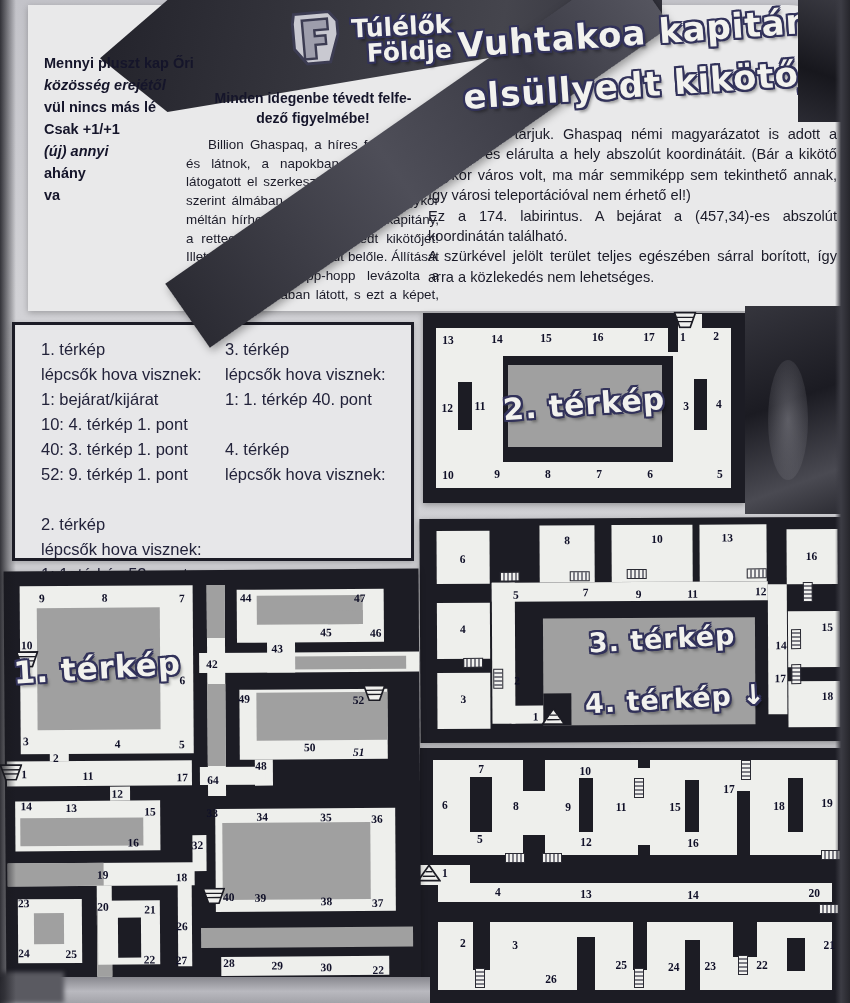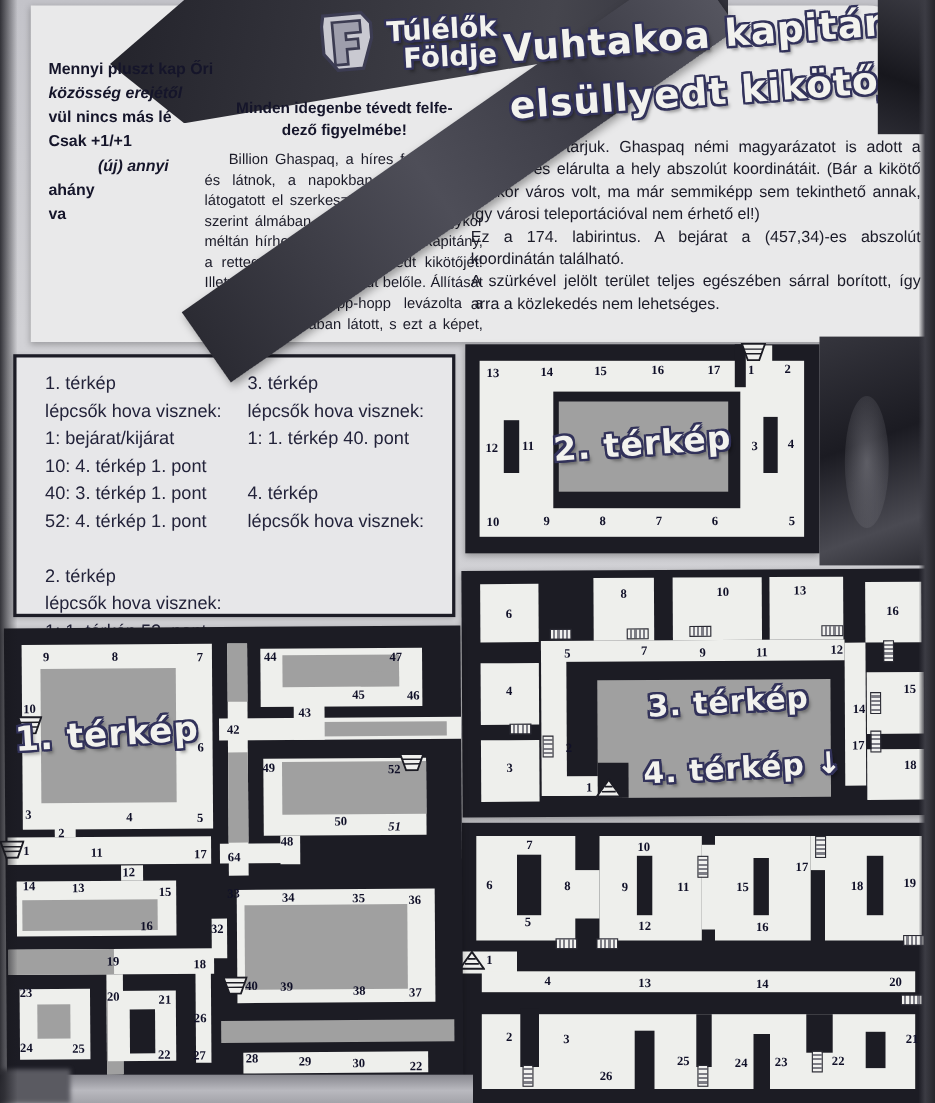--- a/index.html
+++ b/index.html
@@ -77,21 +77,21 @@
 <body>
 
 <div class="abs top-dark-band"></div>
 <div class="abs article-panel"></div>
 
 <div class="abs frag">
     <div class="frag-line">Mennyi pluszt kap Őri</div>
     <div class="frag-line" style="font-style: italic;">közösség erejétől</div>
     <div class="frag-line">vül nincs más lé</div>
     <div class="frag-line">Csak +1/+1</div>
-    <div class="frag-line" style="font-style: italic; margin-left: 45px;">(új) annyi</div>
+    <div class="frag-line" style="font-style: italic;">(új) annyi</div>
     <div class="frag-line">ahány</div>
     <div class="frag-line">va</div>
   </div>
 
 <div class="abs fold-shadow"></div>
 
 <div class="abs logo-badge">
   <svg width="70" height="64" viewBox="0 0 70 66">
     <path d="M14,8 h36 l8,10 v14 l-10,28 h-24 l-12,-16 v-26 z" fill="#c9c9d1" stroke="#3c3c52" stroke-width="3"></path>
     <path d="M22,15 h26 v11 h-14 v6 h11 v9 h-11 v14 h-12 z" fill="#9e9eac" stroke="#3c3c52" stroke-width="2.5"></path>
@@ -119,21 +119,21 @@
     <div class="para">A szürkével jelölt terület teljes egészében sárral borított, így arra a közlekedés nem lehetséges.</div>
   </div>
 
 <div class="abs legend-box">
   <div class="legend-col legend-c1">
       <div class="ln">1. térkép</div>
       <div class="ln">lépcsők hova visznek:</div>
       <div class="ln">1: bejárat/kijárat</div>
       <div class="ln">10: 4. térkép 1. pont</div>
       <div class="ln">40: 3. térkép 1. pont</div>
-      <div class="ln">52: 4. térkép 1. pont</div>
+      <div class="ln">52: 9. térkép 1. pont</div>
       <div class="ln"></div>
       <div class="ln">2. térkép</div>
       <div class="ln">lépcsők hova visznek:</div>
       <div class="ln">1: 1. térkép 52. pont</div>
     </div>
   <div class="legend-col legend-c2">
       <div class="ln">3. térkép</div>
       <div class="ln">lépcsők hova visznek:</div>
       <div class="ln">1: 1. térkép 40. pont</div>
       <div class="ln"></div>

